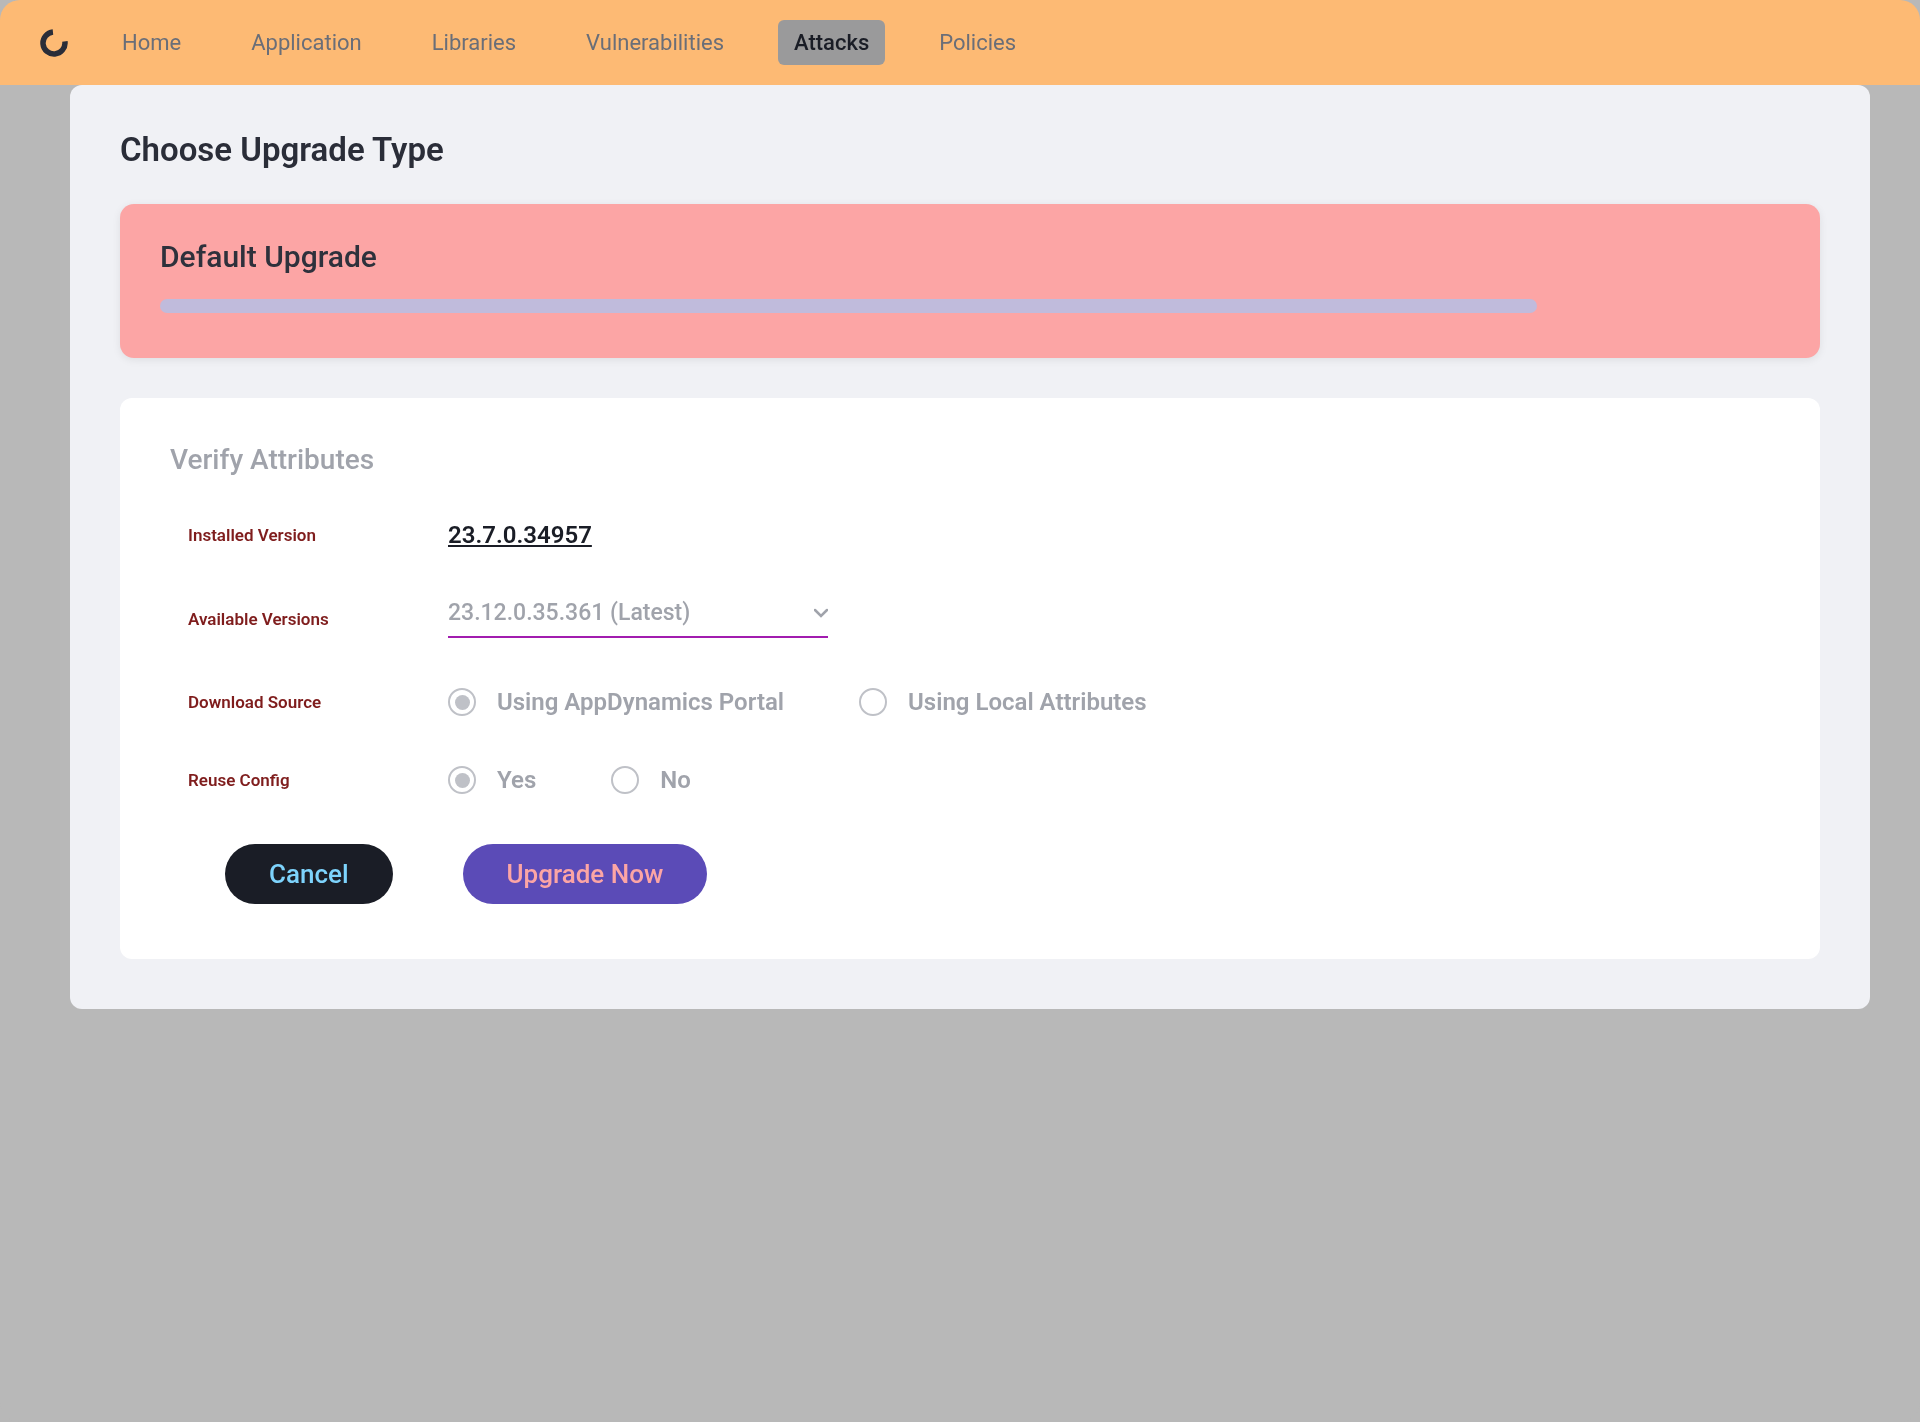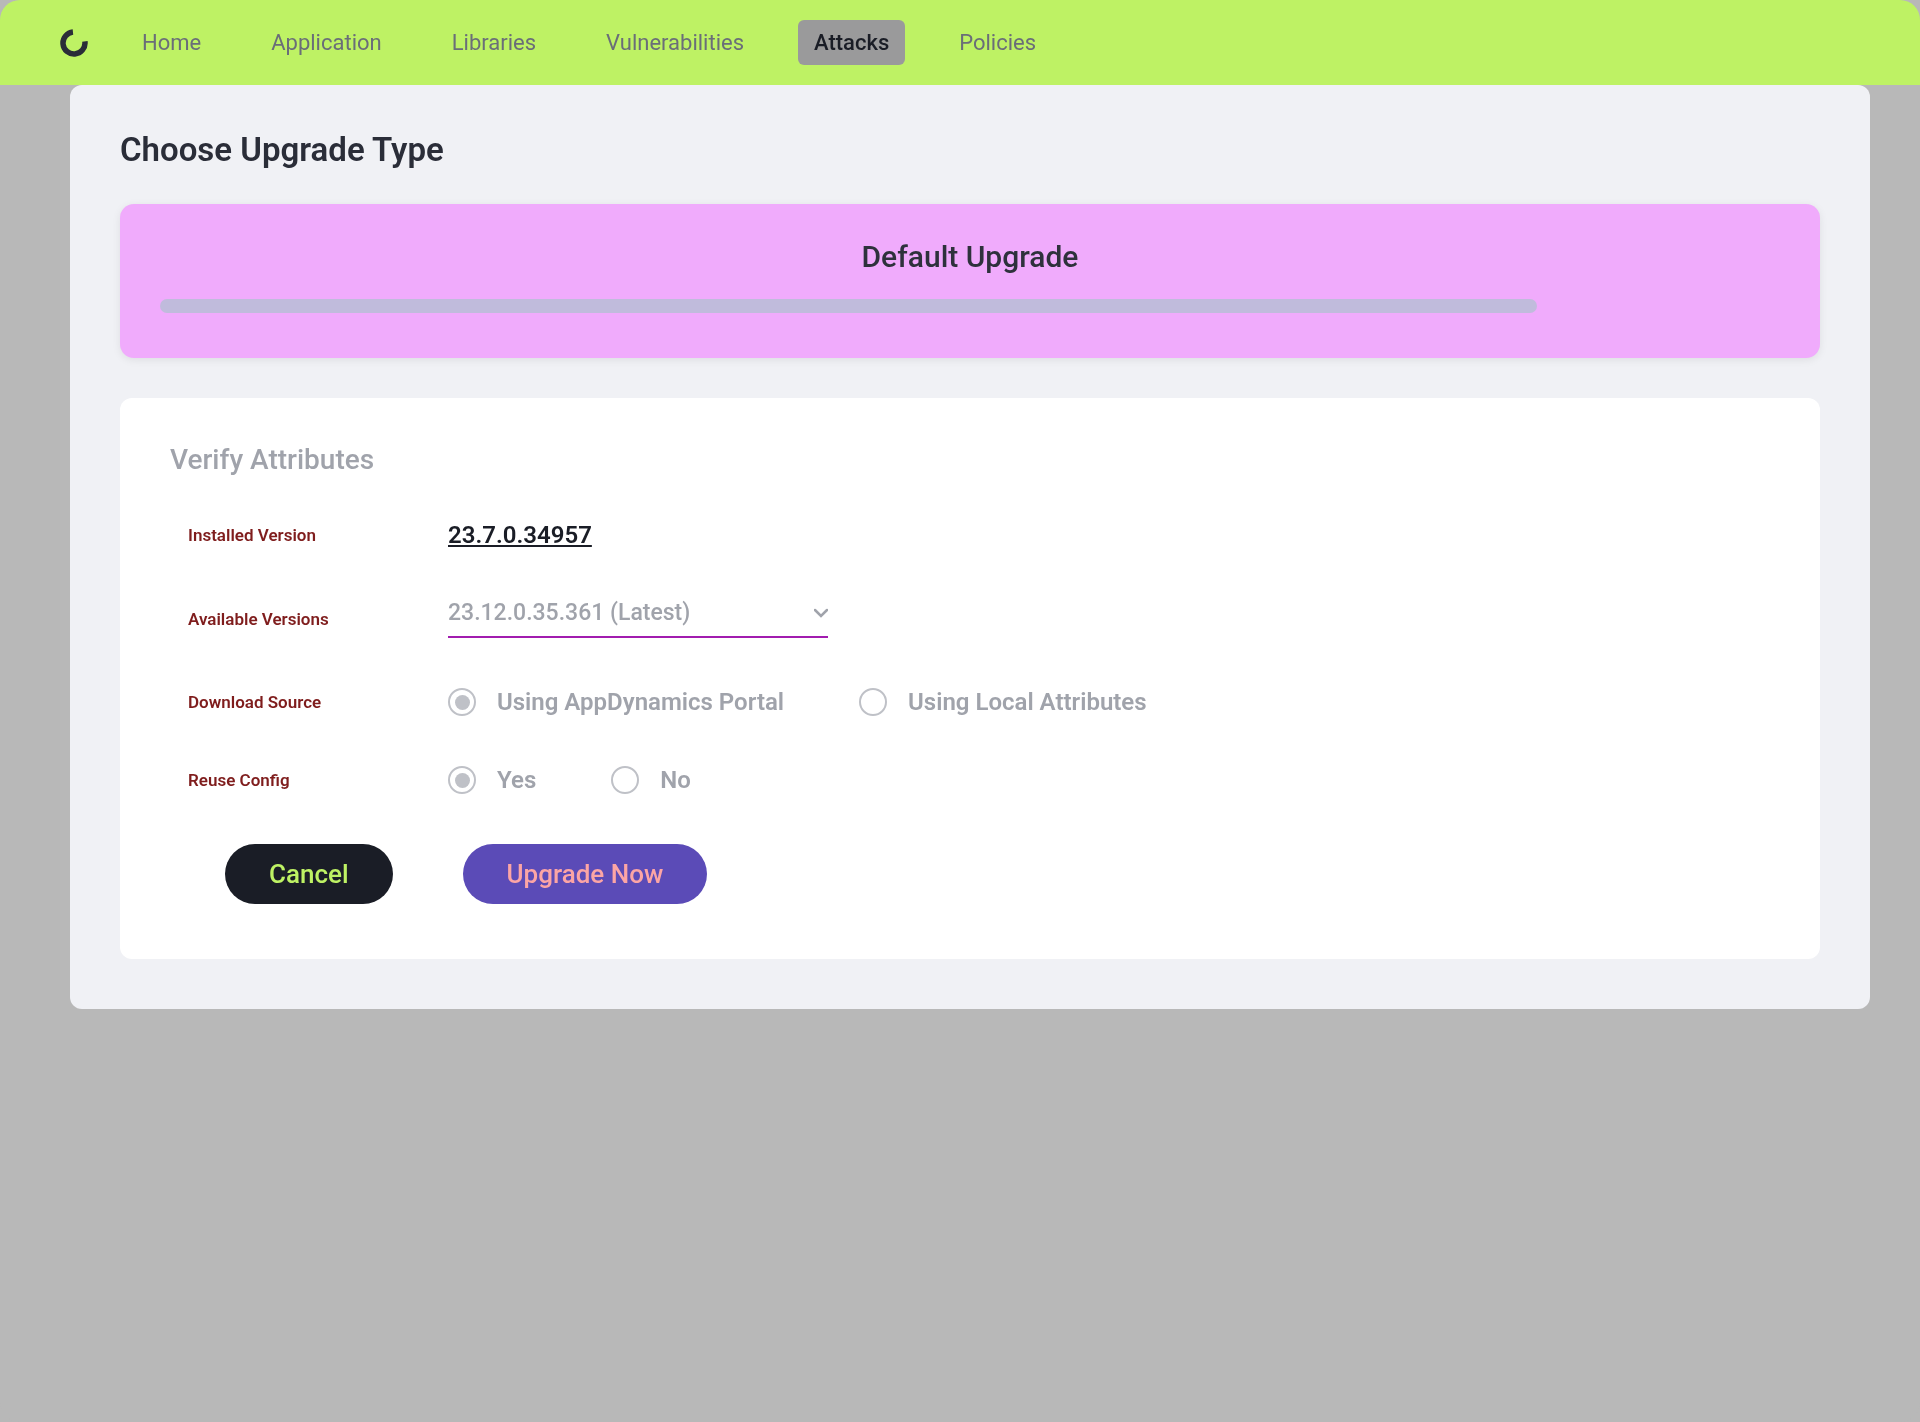--- a/index.html
+++ b/index.html
@@ -19,23 +19,23 @@
       background: #b8b8b8;
       border-radius: 20px;
       overflow: hidden;
       margin: 0;
       min-height: 100vh;
     }
     
     .nav-bar {
       display: flex;
       align-items: center;
-      padding: 20px 60px;
+      padding: 20px 40px;
       gap: 38px;
-      background: #bef264;
+      background: #fdba74;
     }
     
     .logo {
       width: 28px;
       height: 28px;
     }
     
     .nav-item {
       color: #6a6e78;
       font-size: 22px;
@@ -73,22 +73,21 @@
     
     .upgrade-card {
       flex: 1;
       padding: 35px 40px 45px 40px;
       border-radius: 14px;
       cursor: pointer;
       box-shadow: 0 2px 8px rgba(0,0,0,0.08);
     }
     
     .upgrade-card.selected {
-      background: #f0abfc;
-      text-align: center;
+      background: #fca5a5;
     }
     
     .upgrade-card.unselected {
       background: #d6d7da;
     }
     
     .upgrade-card-title {
       font-size: 30px;
       font-weight: 500;
       color: #2e313c;
@@ -209,21 +208,21 @@
       padding: 15px 44px;
       border-radius: 32px;
       font-size: 26px;
       font-weight: 500;
       border: none;
       cursor: pointer;
     }
     
     .btn-cancel {
       background: #1a1d26;
-      color: #bef264;
+      color: #7dd3fc;
     }
     
     .btn-primary {
       background: #5b4bb7;
       color: #fca5a5;
       text-align: right;
     }
   </style>
 </head>
 <body>

